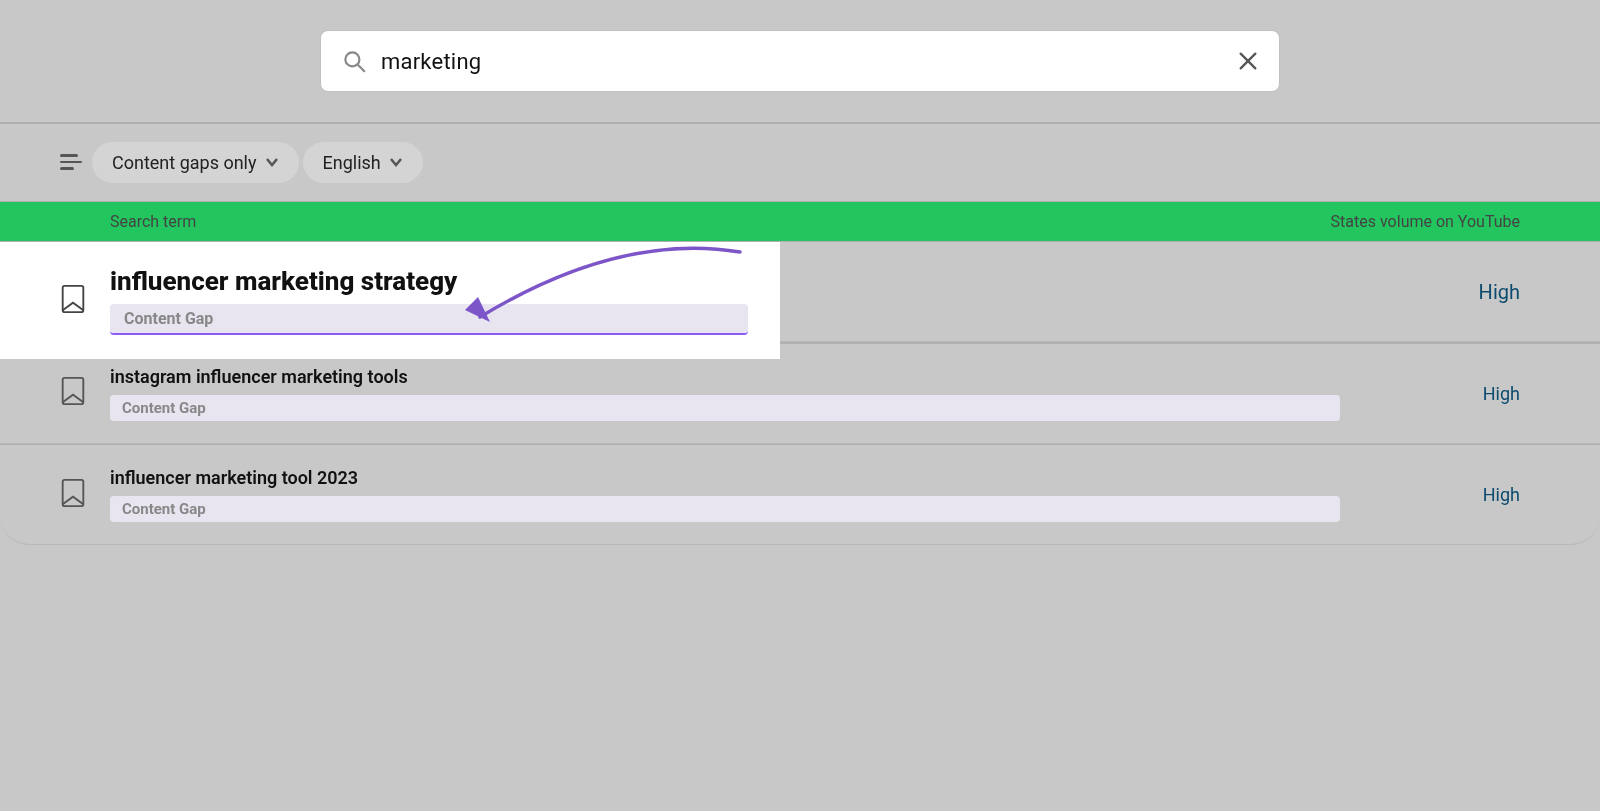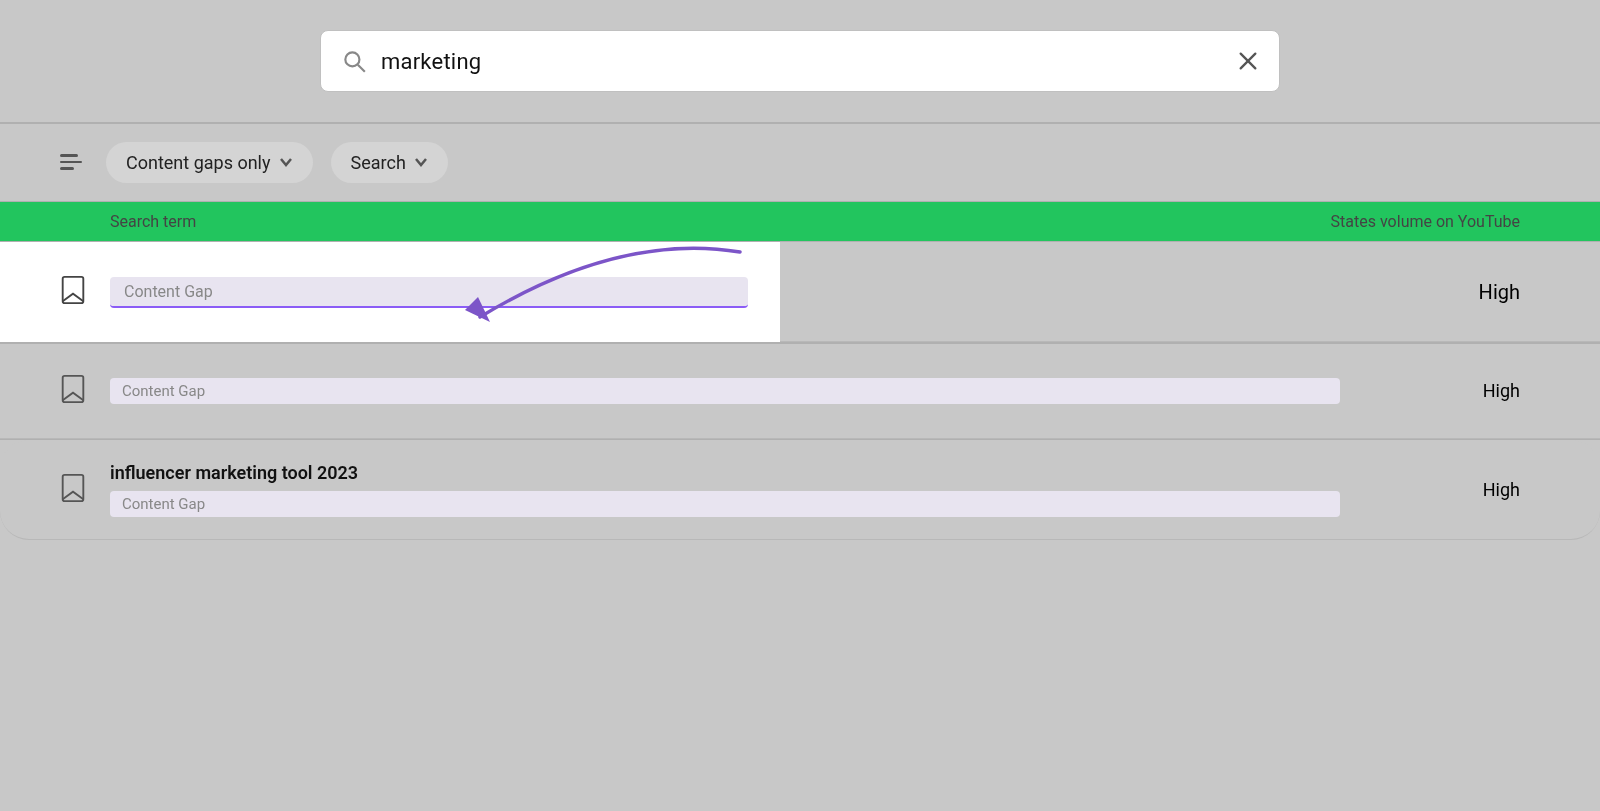--- a/index.html
+++ b/index.html
@@ -66,21 +66,21 @@
       height: 1.5px;
       background: #b0b0b0;
     }
 
     
     .filter-bar {
       width: 100%;
       display: flex;
       align-items: center;
       padding: 18px 60px;
-      gap: 18px;
+      gap: 4px;
       background: #c8c8c8;
     }
     .filter-icon-wrap {
       display: flex;
       align-items: center;
       margin-right: 6px;
     }
     .filter-chip {
       display: flex;
       align-items: center;
@@ -152,33 +152,33 @@
       font-size: 26px;
       font-weight: 800;
     }
     .content-gap-badge {
       display: inline-block;
       background: #e8e4f0;
       color: #888;
       font-size: 15px;
       padding: 4px 12px;
       border-radius: 4px;
-      font-weight: 400;
+      font-weight: 700;
     }
     .content-gap-badge.highlighted {
       background: #e8e4f0;
       color: #888;
       font-size: 16px;
       padding: 5px 14px;
       border-bottom: 2.5px solid #8b5cf6;
     }
 
     .volume-col {
       font-size: 18px;
-      color: #000000;
+      color: #0c4a6e;
       font-weight: 400;
       text-align: right;
       padding-right: 20px;
       min-width: 200px;
     }
     .volume-col.large {
       font-size: 20px;
     }
 
     
@@ -275,21 +275,21 @@
     <div class="filter-chip">
       <span>Content gaps only</span>
       <span class="chevron">
         <svg viewBox="0 0 14 14" xmlns="http://www.w3.org/2000/svg">
           <polyline points="2,4 7,10 12,4"></polyline>
         </svg>
       </span>
     </div>
 
     <div class="filter-chip">
-      <span>Search</span>
+      <span>English</span>
       <span class="chevron">
         <svg viewBox="0 0 14 14" xmlns="http://www.w3.org/2000/svg">
           <polyline points="2,4 7,10 12,4"></polyline>
         </svg>
       </span>
     </div>
 
   </div>
 
   <div class="divider"></div>
@@ -325,20 +325,21 @@
       ">
         <div class="bookmark-col">
           <div class="bookmark-icon">
             <svg viewBox="0 0 26 32" fill="none" xmlns="http://www.w3.org/2000/svg">
               <rect x="2" y="2" width="22" height="28" rx="2" stroke="#444" stroke-width="2"></rect>
               <polyline points="2,28 13,20 24,28" fill="none" stroke="#444" stroke-width="2"></polyline>
             </svg>
           </div>
         </div>
         <div class="term-col">
+          <span class="term-name large">influencer marketing strategy</span>
           <span class="content-gap-badge highlighted">Content Gap</span>
         </div>
 
         <svg style="position:absolute; top:0; left:200px; width:560px; height:120px; pointer-events:none; z-index:20; overflow:visible;" viewBox="0 0 560 120">
 
           <path d="M 540 10 Q 420 -10 280 75" stroke="#7c55c8" stroke-width="3.5" fill="none" stroke-linecap="round"></path>
 
           <polygon points="265,68 290,80 278,55" fill="#7c55c8"></polygon>
         </svg>
       </div>
@@ -349,20 +350,21 @@
     <div class="full-row" style="min-height:95px;">
       <div class="bookmark-col">
         <div class="bookmark-icon">
           <svg viewBox="0 0 26 32" fill="none" xmlns="http://www.w3.org/2000/svg">
             <rect x="2" y="2" width="22" height="28" rx="2" stroke="#555" stroke-width="2"></rect>
             <polyline points="2,28 13,20 24,28" fill="none" stroke="#555" stroke-width="2"></polyline>
           </svg>
         </div>
       </div>
       <div class="term-col">
+        <span class="term-name">instagram influencer marketing tools</span>
         <span class="content-gap-badge">Content Gap</span>
       </div>
       <div class="volume-col">High</div>
     </div>
 
     <div class="divider"></div>
 
     <div class="full-row" style="min-height:100px;border-radius:29px;">
       <div class="bookmark-col">
         <div class="bookmark-icon">

